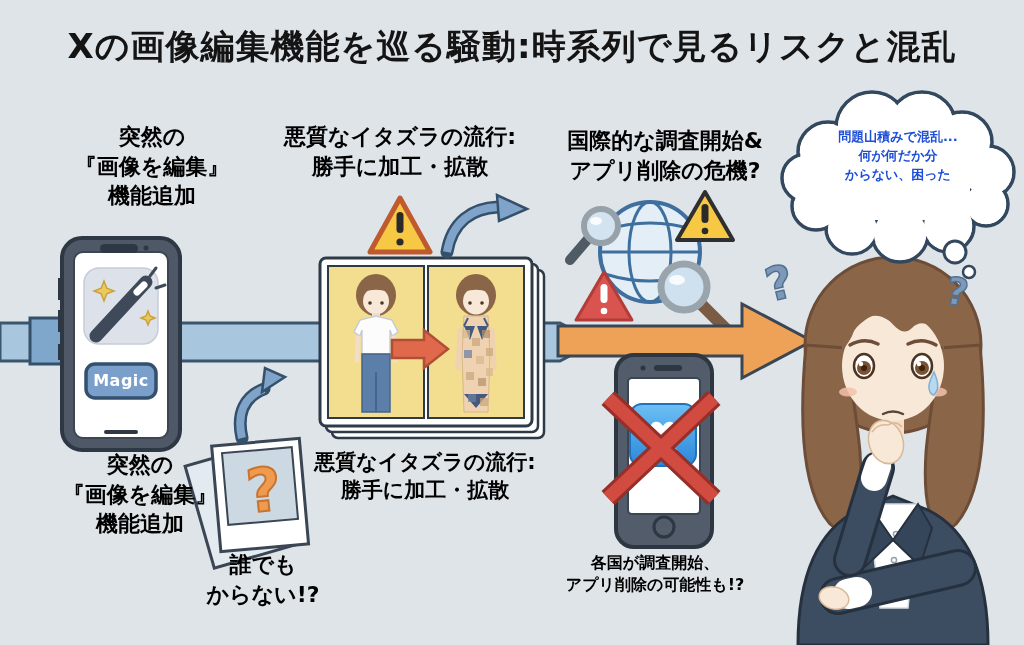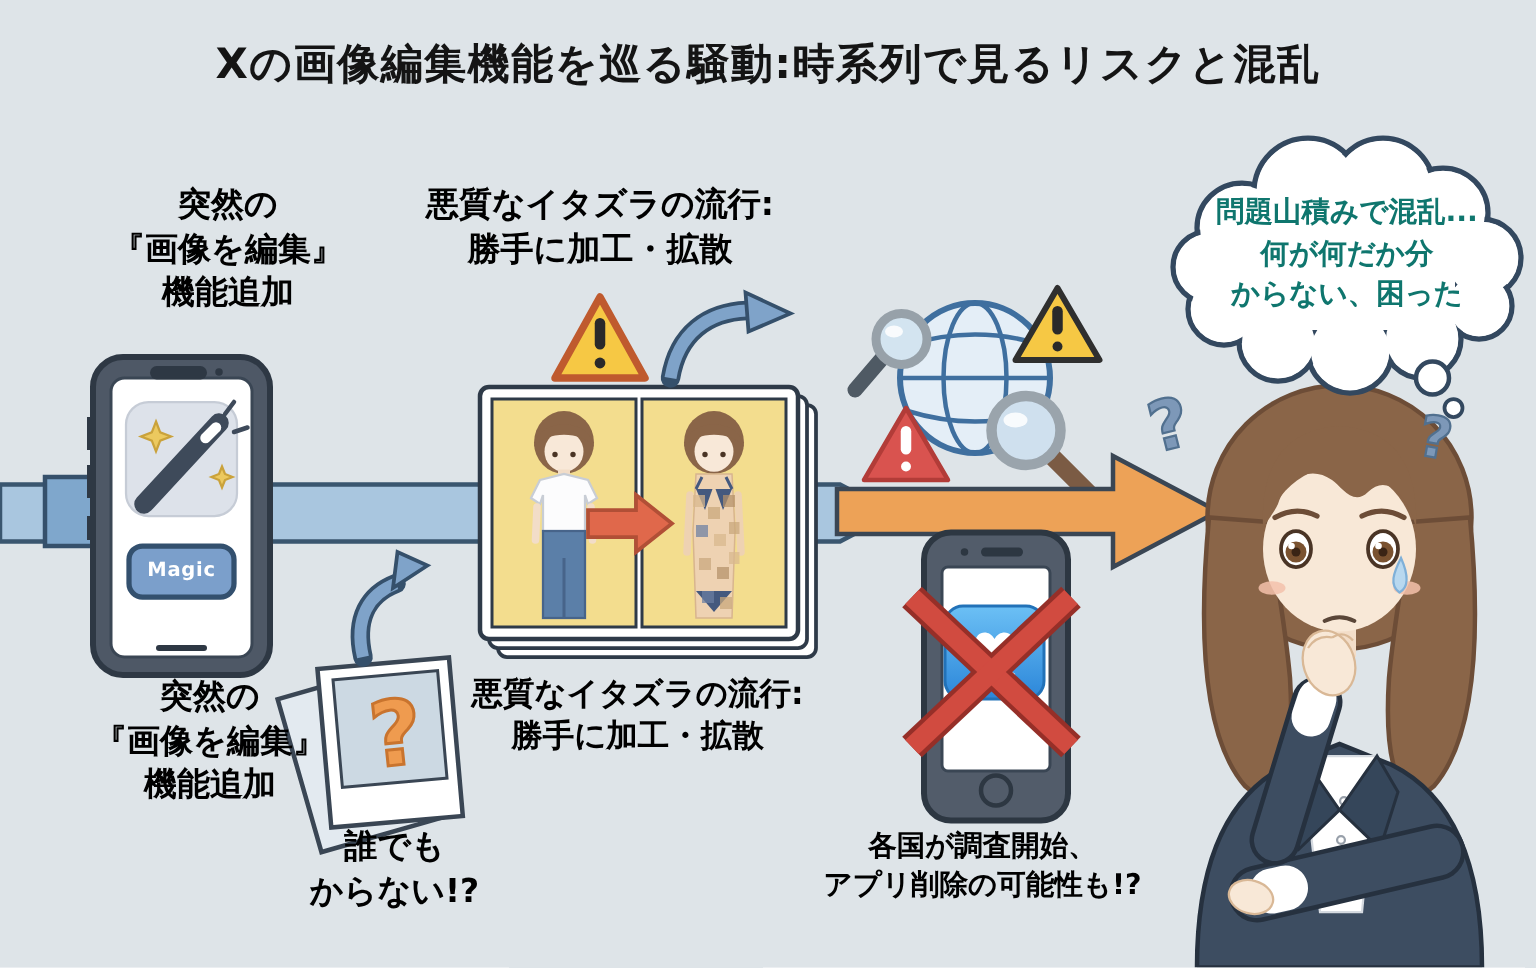--- a/index.html
+++ b/index.html
@@ -8,34 +8,34 @@
     background:#dee4e8;
     font-family:"DejaVu Sans","Liberation Sans",sans-serif;
   }
   #art{position:absolute; left:0; top:0; z-index:1;}
   .lbl{
     position:absolute; z-index:2; font-weight:800; color:#000000;
     text-align:center; white-space:pre-line; line-height:1.35;
     font-family:"DejaVu Sans","Liberation Sans",sans-serif;
   }
   .title{
-    left:0; right:0; top:24px; font-size:28px; font-weight:800;
+    left:0; right:0; top:24px; font-size:34px; font-weight:800;
     letter-spacing:1px; color:#141414;
   }
   .t1top{left:52px;  width:200px; top:122px; font-size:22px;}
   .t2top{left:270px; width:260px; top:122px; font-size:22px;}
   .t3top{left:545px; width:240px; top:126px; font-size:22px;}
   .t1bot{left:40px;  width:200px; top:450px; font-size:22px;}
   .capt {left:173px; width:180px; top:550px; font-size:22px;}
   .t2bot{left:300px; width:250px; top:448px; font-size:21px;}
-  .t3bot{left:520px; width:270px; top:552px; font-size:19px;}
-  .thought{left:802px; width:192px; top:128px; font-size:19px; line-height:1.45; color:#0f766e;}
+  .t3bot{left:520px; width:270px; top:552px; font-size:16px;}
+  .thought{left:802px; width:192px; top:128px; font-size:13px; line-height:1.45; color:#1d4ed8;}
   .magic{
     left:86px; top:364px; width:70px; height:34px; line-height:34px;
-    font-size:13px; color:#ffffff; font-weight:700; letter-spacing:0.5px;
+    font-size:16px; color:#ffffff; font-weight:700; letter-spacing:0.5px;
   }
   .pq{
     left:234px; top:450px; width:60px; font-size:60px; font-weight:900;
     color:#ef9b4f; -webkit-text-stroke:2px #c9742e; transform:rotate(-6deg);
   }
   .qm{font-weight:900; color:#7d98b8; -webkit-text-stroke:1.5px #51708f; z-index:2; position:absolute;}
   .qm1{left:766px; top:256px; font-size:46px; transform:rotate(-14deg);}
   .qm2{left:946px; top:270px; font-size:38px; transform:rotate(10deg);}
 </style>
 </head>
@@ -273,20 +273,22 @@
     </g>
   </svg>
 
   <div class="lbl title">Xの画像編集機能を巡る騒動:時系列で見るリスクと混乱</div>
 
   <div class="lbl t1top">突然の
 『画像を編集』
 機能追加</div>
   <div class="lbl t2top">悪質なイタズラの流行:
 勝手に加工・拡散</div>
+  <div class="lbl t3top">国際的な調査開始&amp;
+アプリ削除の危機?</div>
 
   <div class="lbl magic">Magic</div>
 
   <div class="lbl t1bot">突然の
 『画像を編集』
 機能追加</div>
   <div class="lbl capt">誰でも
 からない!?</div>
   <div class="lbl t2bot">悪質なイタズラの流行:
 勝手に加工・拡散</div>

